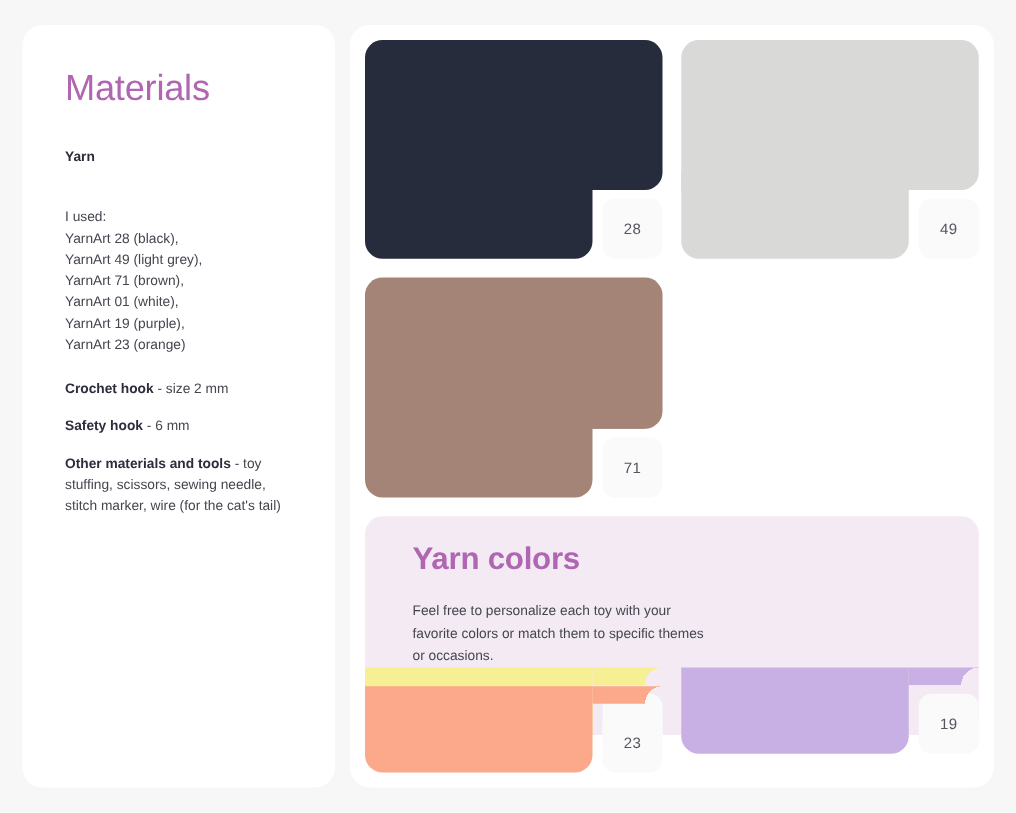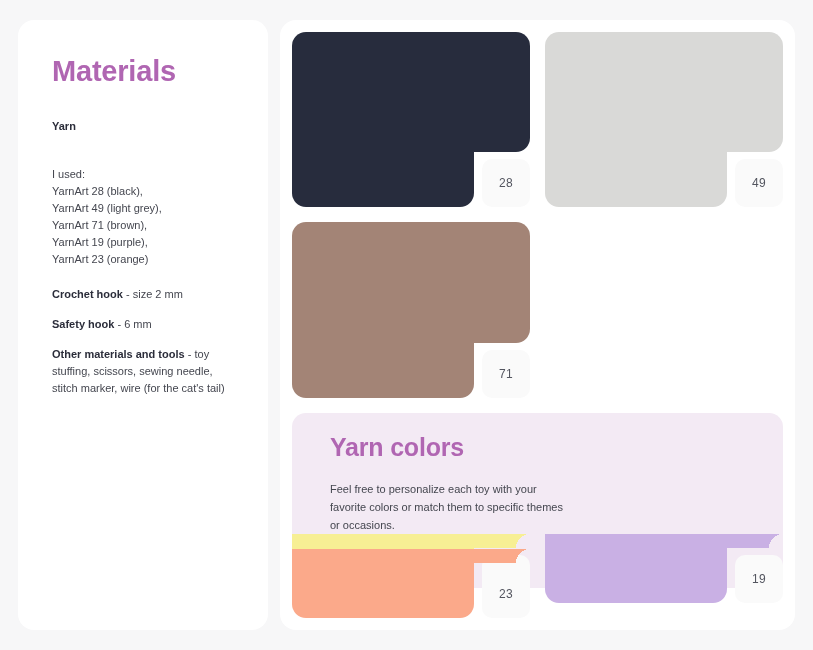--- a/index.html
+++ b/index.html
@@ -30,21 +30,21 @@
     top: 20px;
     width: 250px;
     height: 610px;
     background: #ffffff;
     border-radius: 16px;
     padding: 36px 30px 0 34px;
   }
 
   .materials-title {
     font-size: 29px;
-    font-weight: 700;
+    font-weight: 400;
     color: #b066b2;
     letter-spacing: -0.2px;
     line-height: 1.1;
     margin-bottom: 30px;
   }
 
   .spec-row {
     display: flex;
     align-items: flex-start;
     margin-bottom: 18px;
@@ -201,20 +201,21 @@
 
     <h1 class="materials-title">Materials</h1>
 
     <div class="spec-row">
       <div class="spec-key">Yarn</div>
       <div class="spec-values">
         <div>I used:</div>
         <div>YarnArt 28 (black),</div>
         <div>YarnArt 49 (light grey),</div>
         <div>YarnArt 71 (brown),</div>
+        <div>YarnArt 01 (white),</div>
         <div>YarnArt 19 (purple),</div>
         <div>YarnArt 23 (orange)</div>
       </div>
     </div>
 
     <p class="spec-block">
       <b>Crochet hook</b><span> - size 2 mm</span>
     </p>
 
     <p class="spec-block">

